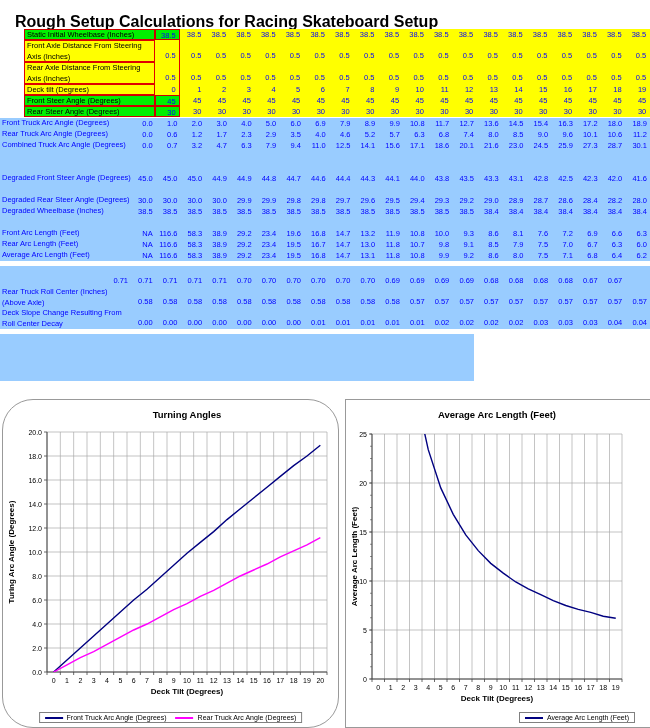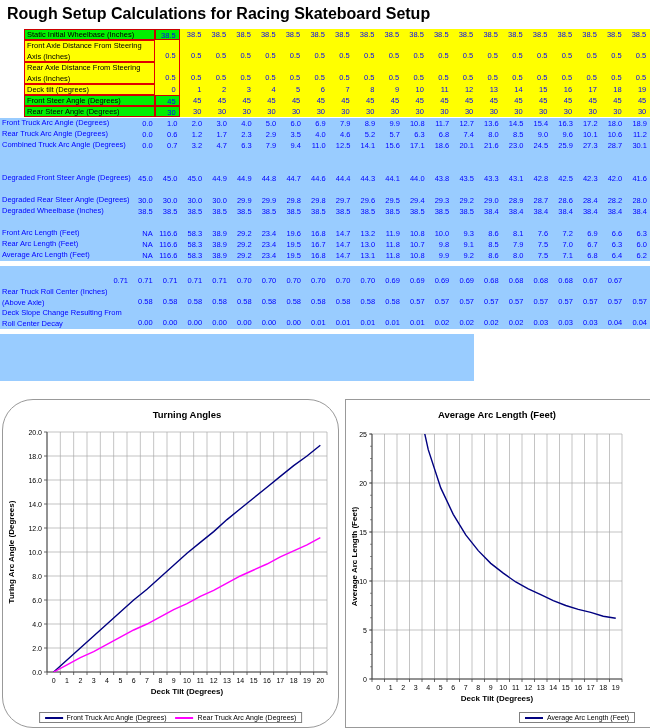--- a/index.html
+++ b/index.html
@@ -1,18 +1,18 @@
 <!DOCTYPE html>
 <html><head>
 <meta charset="utf-8">
 <style>
   html,body{margin:0;padding:0;background:#fff;}
   .sheet{position:relative;width:650px;height:728px;background:#fff;overflow:hidden;
          font-family:"Liberation Sans",sans-serif;}
-  .sheet h1{position:absolute;top:1px;left:3px;margin:4px;font-size:16px;font-weight:bold;color:#000;}
+  .sheet h1{position:absolute;top:1px;left:3px;margin:12px;font-size:16px;font-weight:bold;color:#000;}
 
   
   .tbl{position:absolute;left:0;width:650px;}
   #yellow-section{top:29px;padding-left:24px;}
   #blue-section{top:118px;}
   .row{display:grid;grid-template-columns:131px repeat(21,1fr);}
   .row *{box-sizing:border-box;}
   .yrow{background:#FFFF00;height:11px;}
   .yrow.tall{height:22px;}
   .brow{background:#99CCFF;height:11px;}

